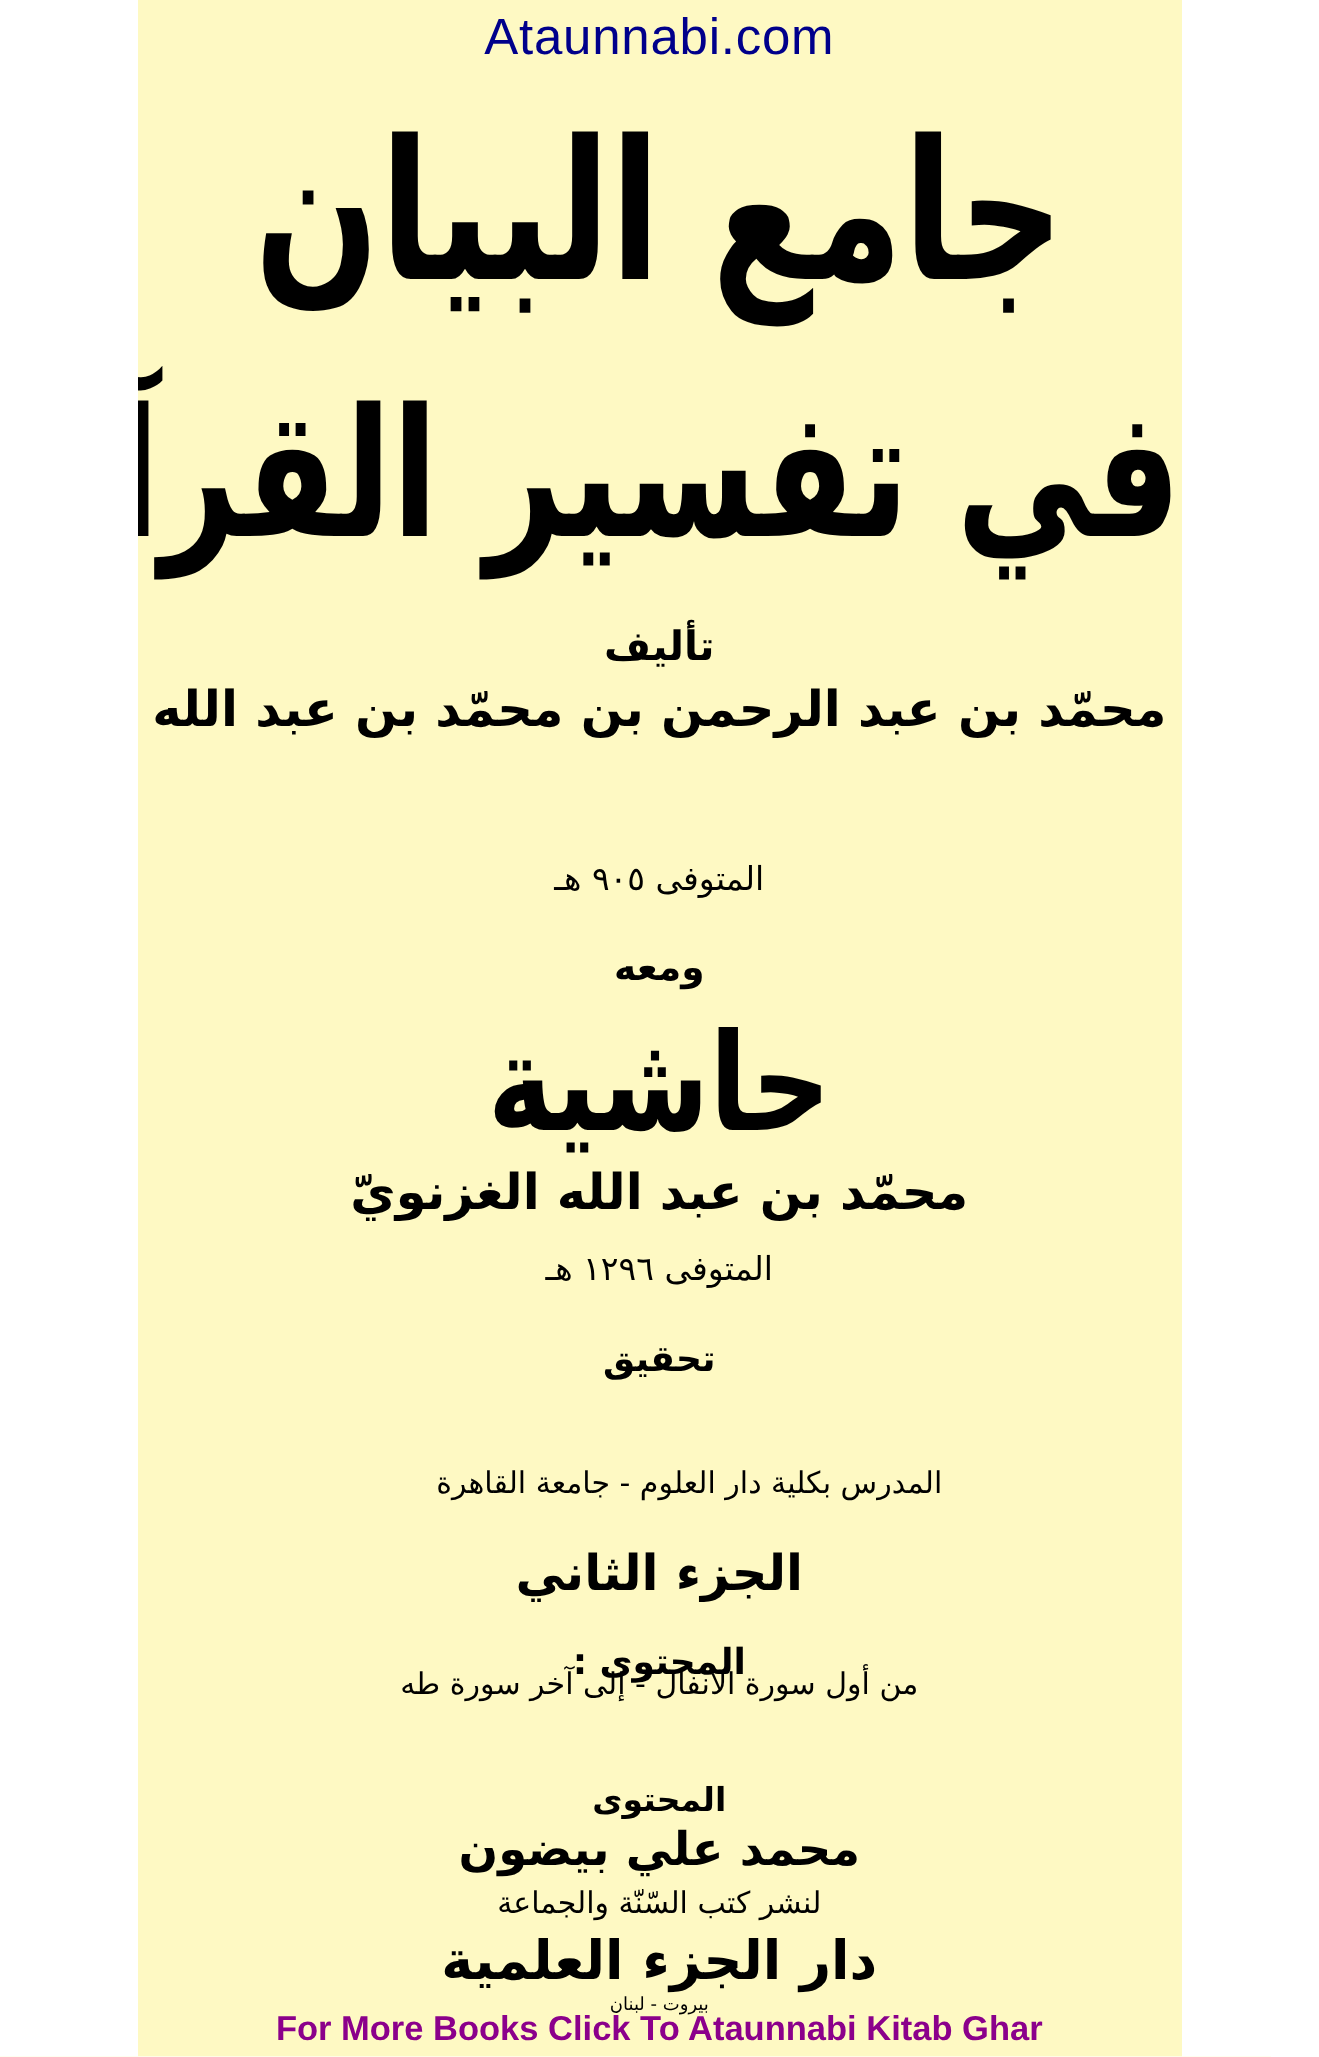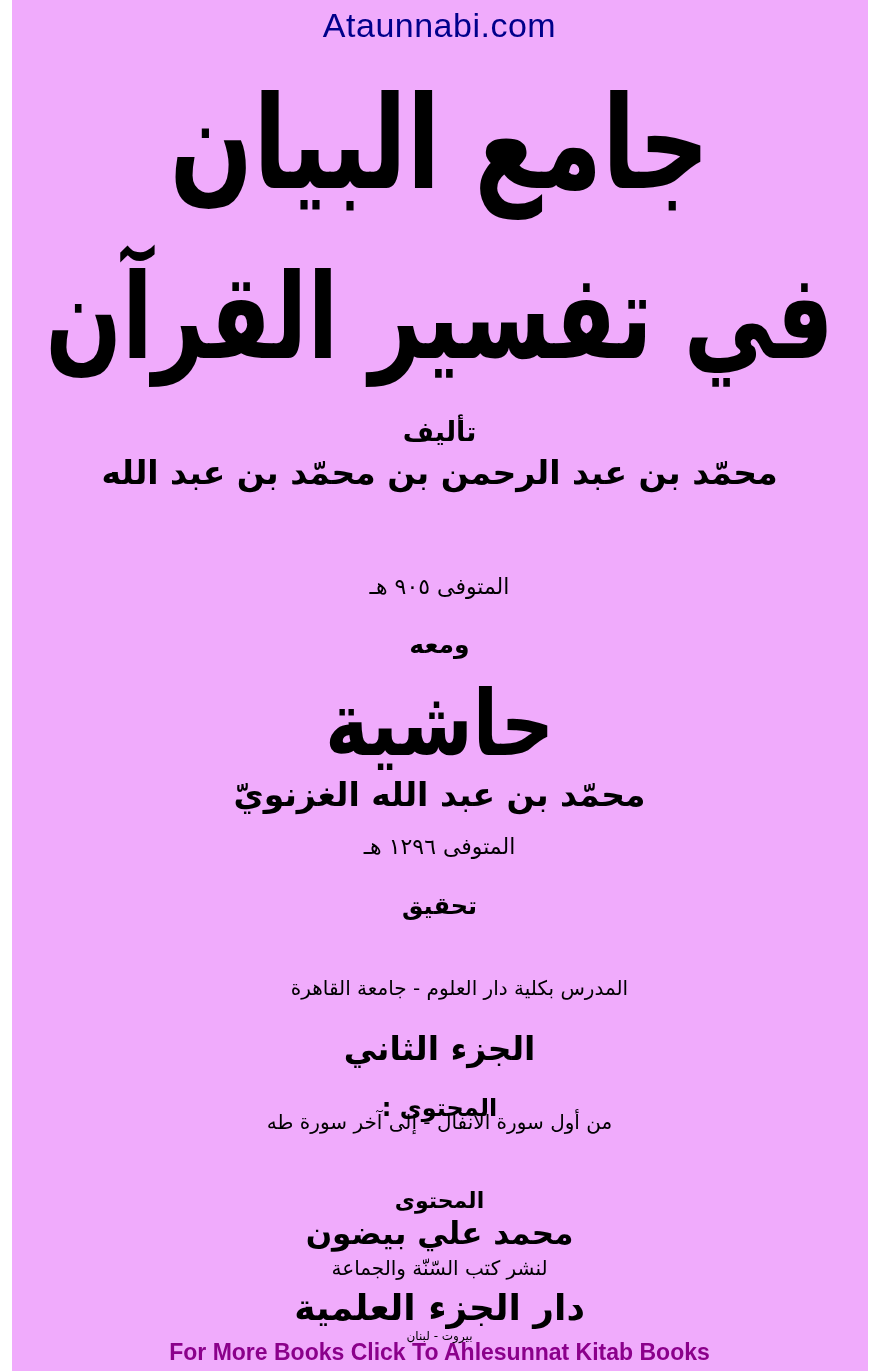--- a/index.html
+++ b/index.html
@@ -1,21 +1,21 @@
 <!DOCTYPE html>
 <html lang="en" style="--navy: #00008B; --magenta: #8B008B;"><head>
 <meta charset="utf-8">
 <style>
   html, body { margin: 0; padding: 0; background: #ffffff; }
   .page {
     position: relative;
-    width: 856px;
+    width: 696px;
     height: 1371px;
     margin: 0 auto;
-    background: #f0abfc;
+    background: #fef9c3;
     color: #000;
     overflow: hidden;
     font-family: "DejaVu Sans", sans-serif;
     text-decoration: underline;
   }
   .line {
     position: absolute;
     left: 0;
     right: 0;
     text-align: center;
@@ -102,15 +102,15 @@
   <div class="line ar manshurat">المحتوى</div>
 
   <div class="line ar pub-name">محمد علي بيضون</div>
 
   <div class="line ar pub-tag">لنشر كتب السّنّة والجماعة</div>
 
   <div class="line ar pub-house">دار الجزء العلمية</div>
 
   <div class="line ar pub-loc">بيروت - لبنان</div>
 
-  <div class="line latin bottom-banner">For More Books Click To Ahlesunnat Kitab Books</div>
+  <div class="line latin bottom-banner">For More Books Click To Ataunnabi Kitab Ghar</div>
 
 </div>
 
 </body></html>

